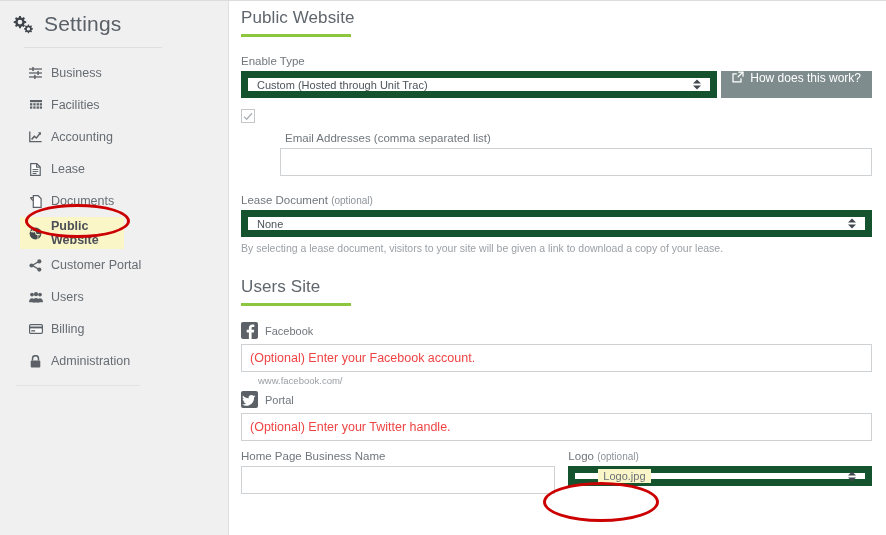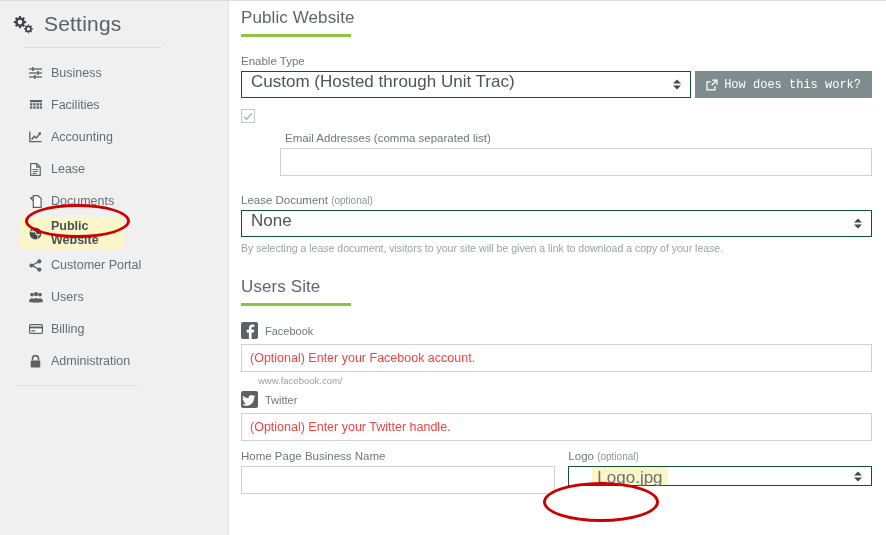--- a/index.html
+++ b/index.html
@@ -141,25 +141,26 @@
     align-items: center;
     padding: 0 8px;
     font-size: 12.5px;
     color: #5b6268;
   }
   .inputbox .ph { color: #ef4444; }
 
   .selectbox {
     position: relative;
     height: 27px;
-    border: 1px solid #14532d;
+    border: 7px solid #14532d;
     background: #fff;
     display: flex;
+    align-items: center;
     padding: 0 26px 0 9px;
-    font-size: 17px;
+    font-size: 11px;
     color: #4d545a;
   }
   .updown {
     position: absolute;
     right: 9px;
     top: 50%;
     transform: translateY(-50%);
     width: 9px;
     height: 13px;
     display: flex;
@@ -182,29 +183,28 @@
     align-items: stretch;
     margin-left: 5px;
   }
   .hosting-row .selectbox { flex: 1 1 auto; }
   .howbtn {
     flex: 0 0 auto;
     background: #7f8c8d;
     color: #ffffff;
     font-size: 12px;
     display: flex;
-    align-items: center;
     gap: 6px;
     padding: 0 11px;
     height: 27px;
     margin-left: 4px;
     white-space: nowrap;
     border: 0;
     cursor: pointer;
-    font-family: Liberation Mono, monospace;
+    font-family: Liberation Sans, sans-serif;
   }
   .howbtn svg { display:block; }
 
   .cbrow {
     display: flex;
     align-items: center;
     margin: 11px 0 0 5px;
   }
   .cbox {
     width: 14px; height: 14px;
@@ -497,21 +497,21 @@
       </div>
     </div>
     <div class="helptiny">www.facebook.com/</div>
 
     <div class="social-label" style="margin-top:5px">
       <span class="sq-icon">
         <svg width="17" height="17" viewBox="0 0 17 17">
           <path d="M14.4 5.2 C13.9 5.45 13.4 5.6 12.85 5.68 C13.42 5.34 13.85 4.8 14.05 4.15 C13.52 4.47 12.93 4.7 12.3 4.82 C11.8 4.29 11.08 3.96 10.3 3.96 C8.78 3.96 7.56 5.19 7.56 6.7 C7.56 6.92 7.58 7.13 7.63 7.33 C5.35 7.21 3.33 6.12 1.98 4.45 C1.74 4.85 1.61 5.32 1.61 5.82 C1.61 6.77 2.09 7.61 2.83 8.1 C2.38 8.09 1.96 7.96 1.59 7.76 V7.79 C1.59 9.12 2.53 10.23 3.78 10.48 C3.55 10.55 3.31 10.58 3.06 10.58 C2.88 10.58 2.71 10.56 2.55 10.53 C2.89 11.62 3.9 12.41 5.1 12.43 C4.16 13.17 2.97 13.6 1.68 13.6 C1.46 13.6 1.24 13.59 1.03 13.56 C2.24 14.34 3.68 14.79 5.22 14.79 C10.29 14.79 13.06 10.6 13.06 6.96 C13.06 6.84 13.06 6.72 13.05 6.61 C13.59 6.22 14.06 5.74 14.44 5.19 Z" fill="#ffffff"></path>
         </svg>
       </span>
-      <span>Twitter</span>
+      <span>Portal</span>
     </div>
     <div class="row">
       <div class="inputbox" style="height:28px">
         <span class="ph">(Optional) Enter your Twitter handle.</span>
       </div>
     </div>
 
     <div style="height:9px"></div>
 
     <div class="bottom-row">

